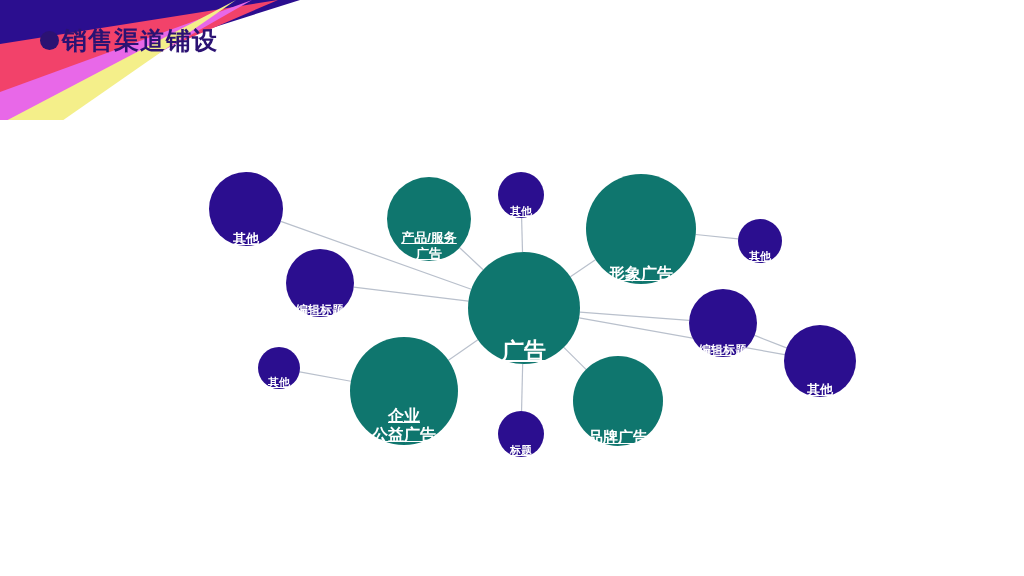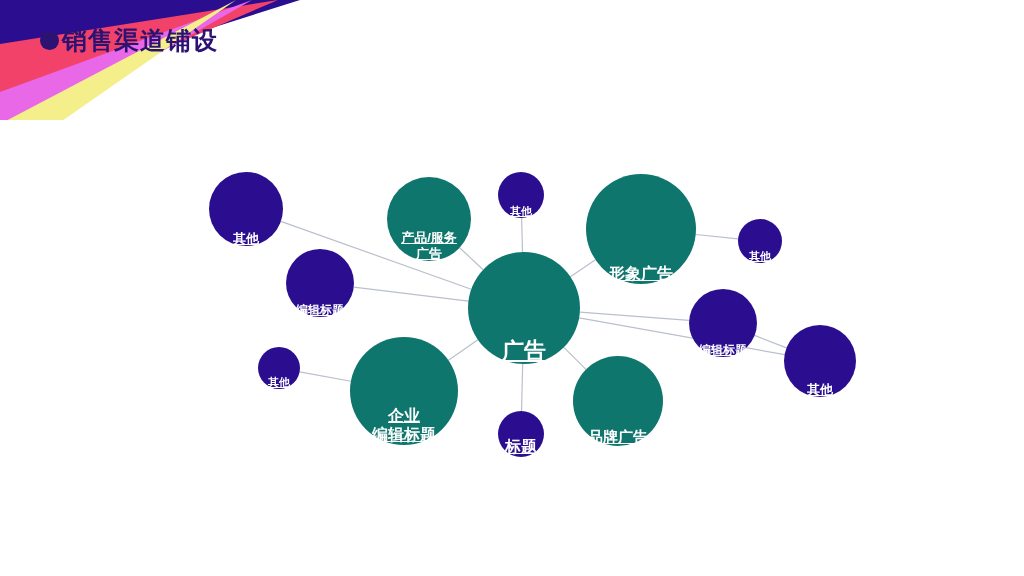--- a/index.html
+++ b/index.html
@@ -130,20 +130,20 @@
         <div class="node navy" style="left: 246px; top: 209px; width: 74px; height: 74px; font-size: 13px;"><span class="node-label">其他</span></div>
         <div class="node navy" style="left: 320px; top: 283px; width: 68px; height: 68px; font-size: 12px;"><span class="node-label">编辑标题</span></div>
         <div class="node pink" style="left: 429px; top: 219px; width: 84px; height: 84px; font-size: 13px;"><span class="node-label">产品/服务
 广告</span></div>
         <div class="node navy" style="left: 521px; top: 195px; width: 46px; height: 46px; font-size: 11px;"><span class="node-label">其他</span></div>
         <div class="node pink" style="left: 641px; top: 229px; width: 110px; height: 110px; font-size: 16px;"><span class="node-label">形象广告</span></div>
         <div class="node navy" style="left: 760px; top: 241px; width: 44px; height: 44px; font-size: 11px;"><span class="node-label">其他</span></div>
         <div class="node navy" style="left: 723px; top: 323px; width: 68px; height: 68px; font-size: 12px;"><span class="node-label">编辑标题</span></div>
         <div class="node navy" style="left: 820px; top: 361px; width: 72px; height: 72px; font-size: 13px;"><span class="node-label">其他</span></div>
         <div class="node pink" style="left: 618px; top: 401px; width: 90px; height: 90px; font-size: 15px;"><span class="node-label">品牌广告</span></div>
-        <div class="node navy" style="left: 521px; top: 434px; width: 46px; height: 46px; font-size: 16px;"><span class="node-label">标题</span></div>
+        <div class="node navy" style="left: 521px; top: 434px; width: 46px; height: 46px; font-size: 11px;"><span class="node-label">标题</span></div>
         <div class="node pink" style="left: 404px; top: 391px; width: 108px; height: 108px; font-size: 16px;"><span class="node-label">企业
-编辑标题</span></div>
+公益广告</span></div>
         <div class="node navy" style="left: 279px; top: 368px; width: 42px; height: 42px; font-size: 11px;"><span class="node-label">其他</span></div>
       </div>
   </div>
 
 </div>
 
 </body></html>

